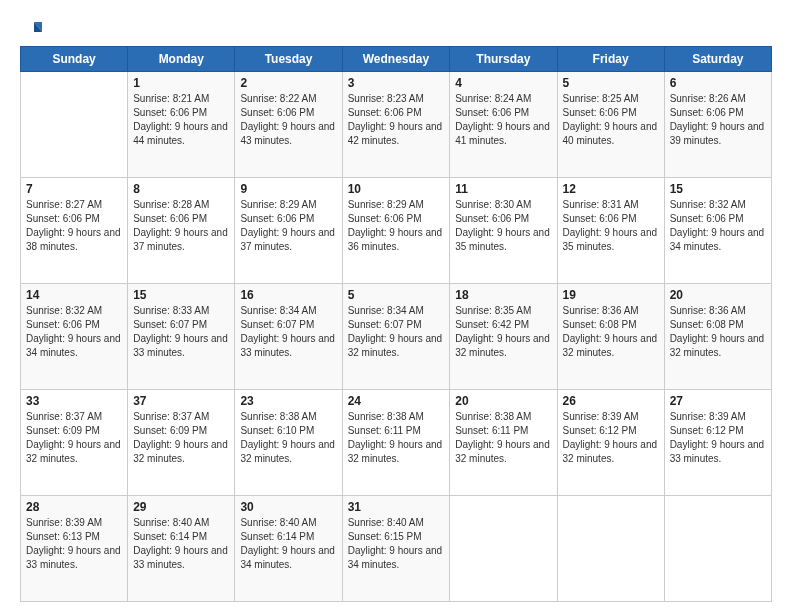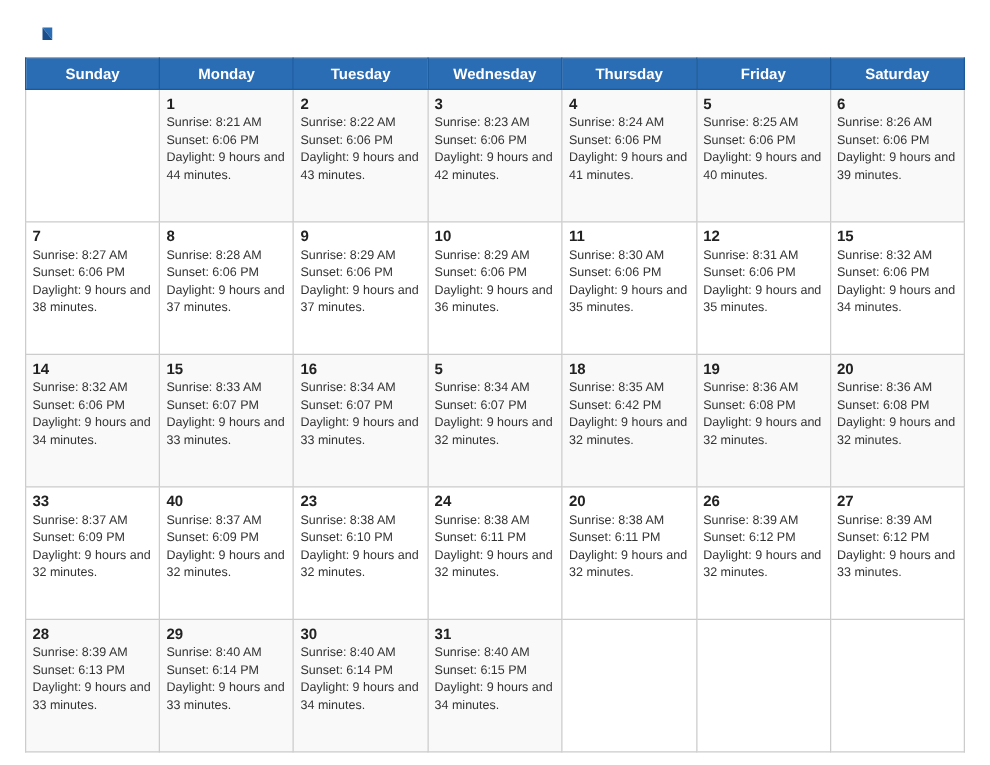--- a/index.html
+++ b/index.html
@@ -273,21 +273,21 @@
         </tr>
         <tr>
           <td>
             <span class="day-num">33</span>
             <div class="day-info">Sunrise: 8:37 AM
 Sunset: 6:09 PM
 Daylight: 9 hours
 and 32 minutes.</div>
           </td>
           <td>
-            <span class="day-num">40</span>
+            <span class="day-num">37</span>
             <div class="day-info">Sunrise: 8:37 AM
 Sunset: 6:09 PM
 Daylight: 9 hours
 and 32 minutes.</div>
           </td>
           <td>
             <span class="day-num">23</span>
             <div class="day-info">Sunrise: 8:38 AM
 Sunset: 6:10 PM
 Daylight: 9 hours

